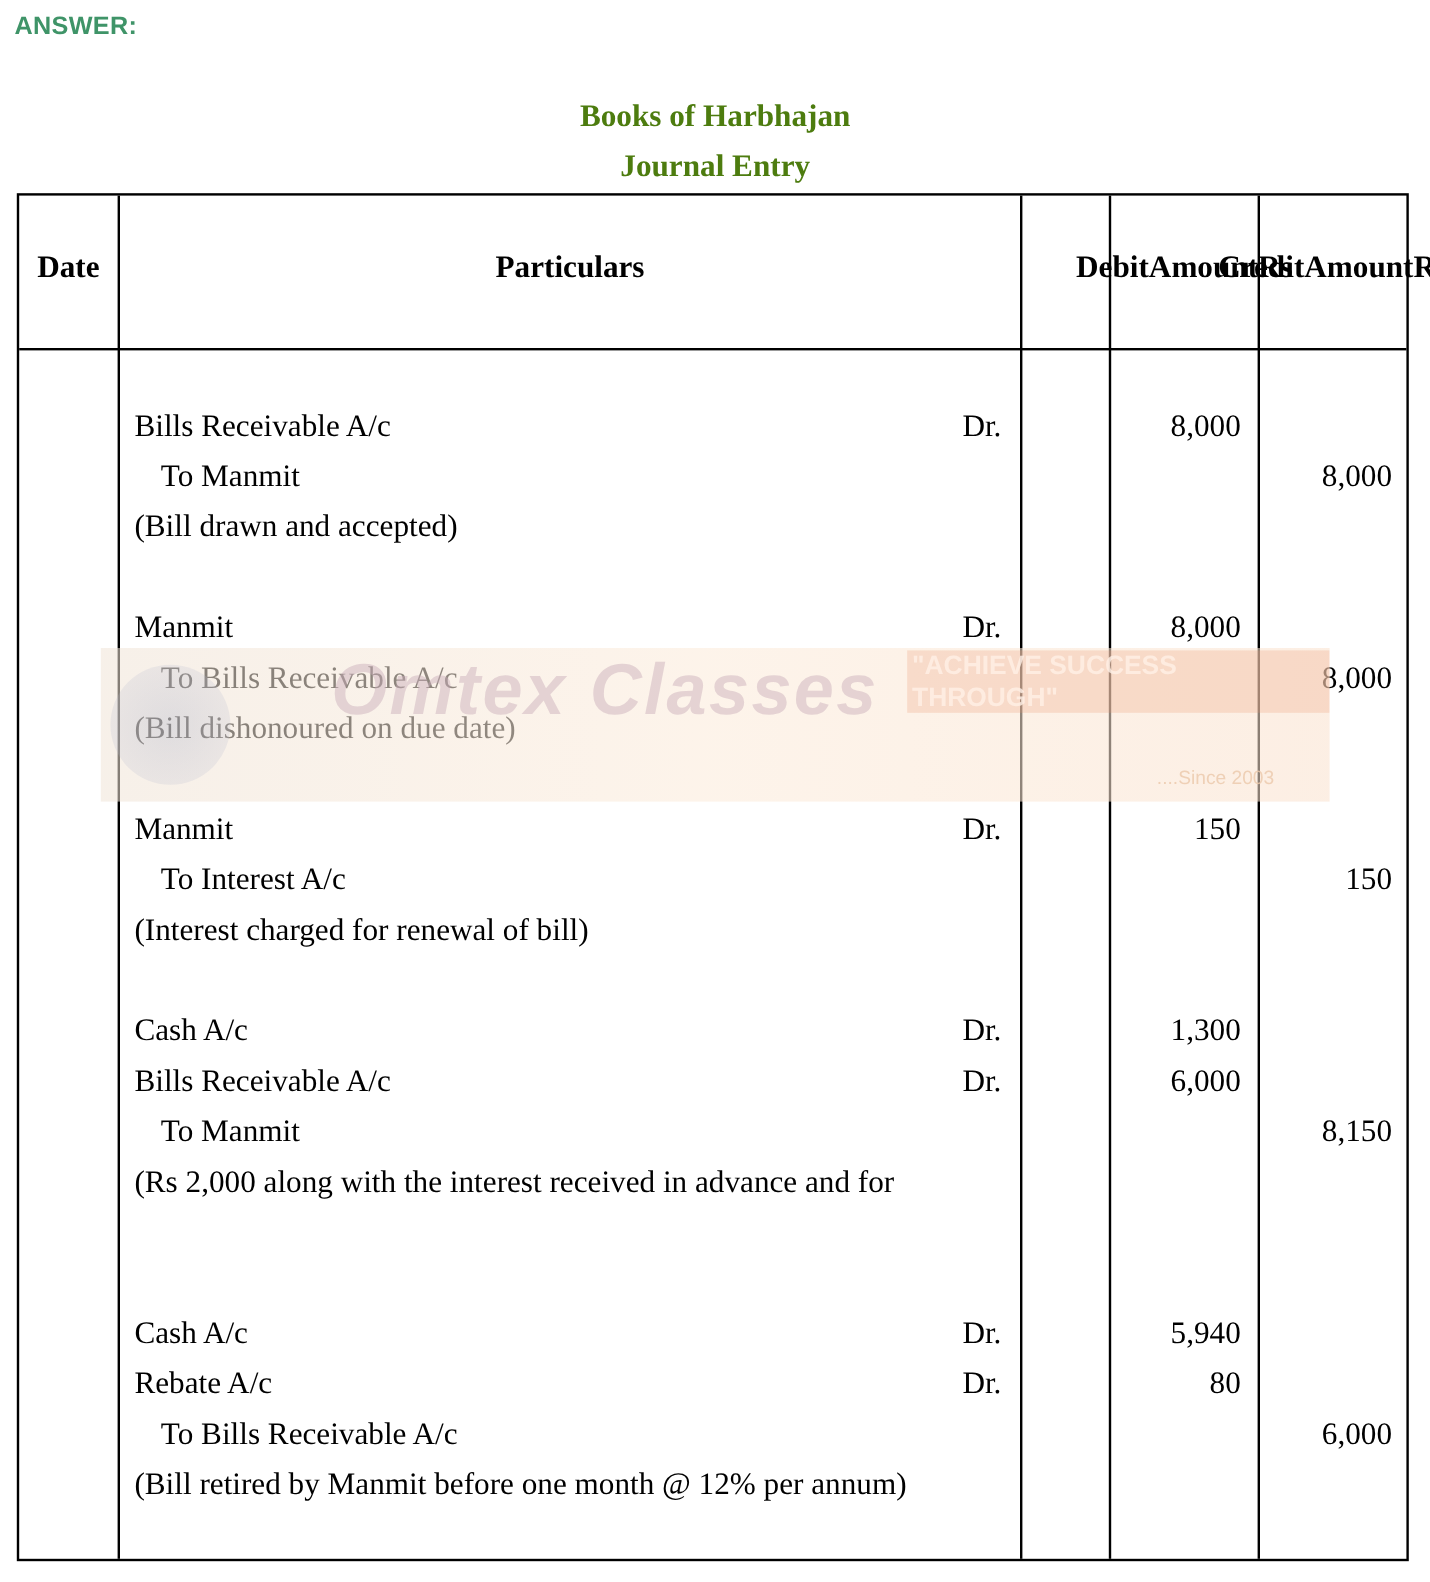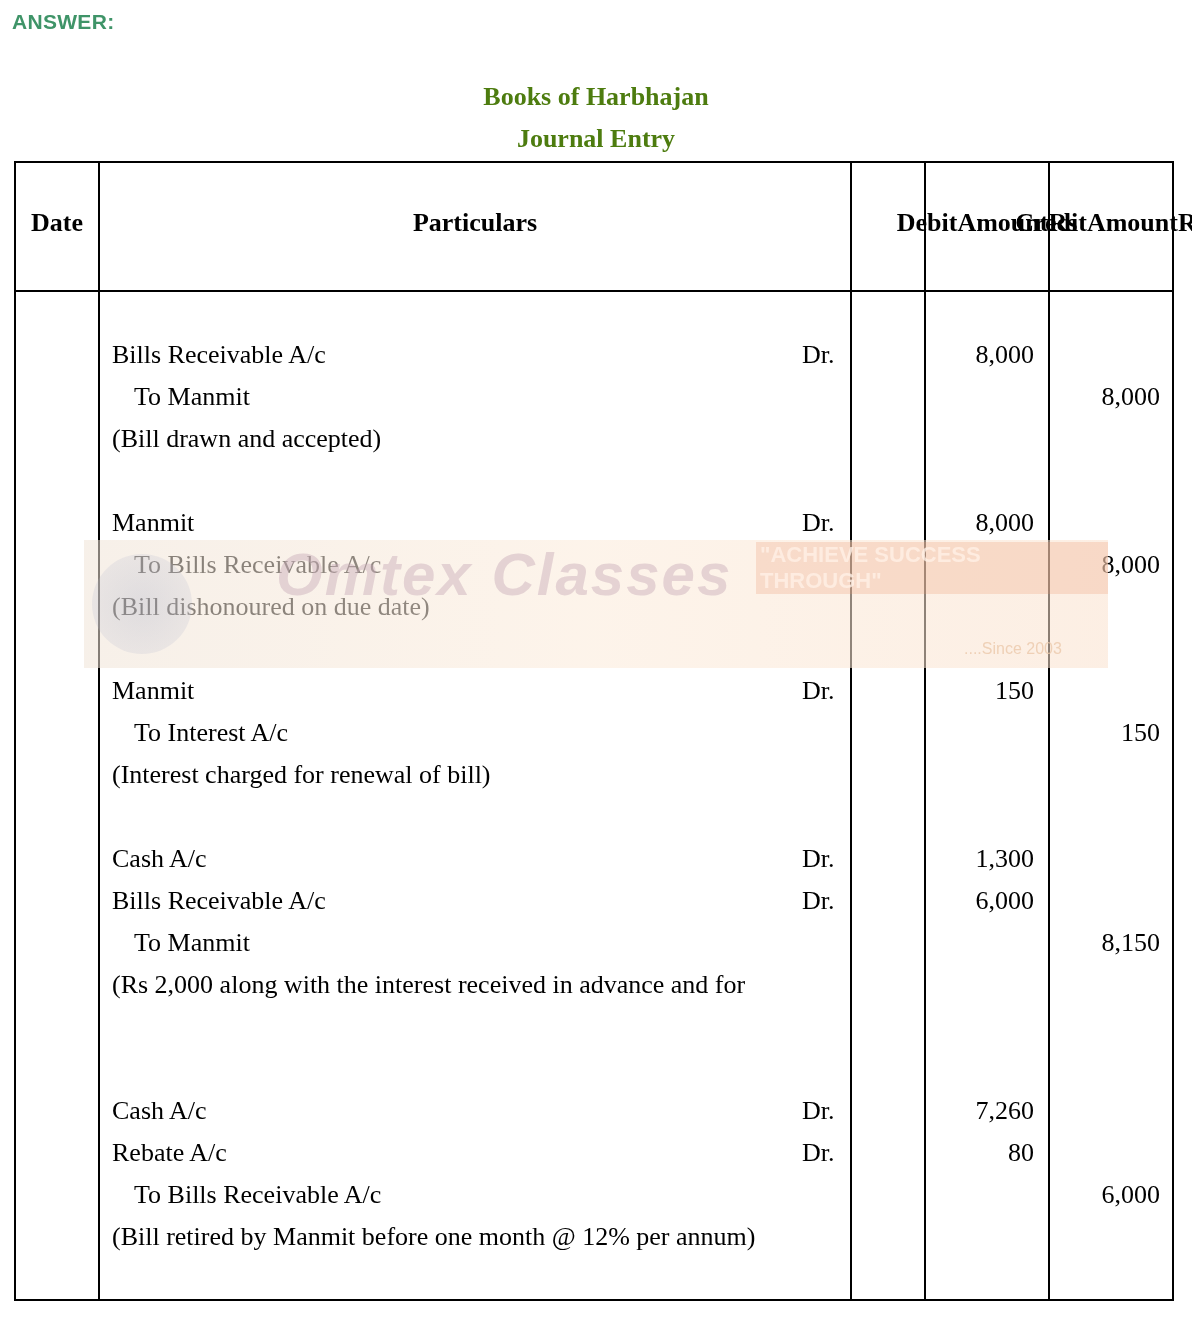--- a/index.html
+++ b/index.html
@@ -111,21 +111,21 @@
   <div class="line debit" style="top:675px">1,300</div>
   <div class="line part" style="top:717px">Bills Receivable A/c</div>
   <div class="line dr" style="top:717px">Dr.</div>
   <div class="line debit" style="top:717px">6,000</div>
   <div class="line indent" style="top:759px">To Manmit</div>
   <div class="line credit" style="top:759px">8,150</div>
   <div class="line part" style="top:801px">(Rs 2,000 along with the interest received in advance and for</div>
 
   <div class="line part" style="top:927px">Cash A/c</div>
   <div class="line dr" style="top:927px">Dr.</div>
-  <div class="line debit" style="top:927px">7,260</div>
+  <div class="line debit" style="top:927px">5,940</div>
   <div class="line part" style="top:969px">Rebate A/c</div>
   <div class="line dr" style="top:969px">Dr.</div>
   <div class="line debit" style="top:969px">80</div>
   <div class="line indent" style="top:1011px">To Bills Receivable A/c</div>
   <div class="line credit" style="top:1011px">6,000</div>
   <div class="line part" style="top:1053px">(Bill retired by Manmit before one month @ 12% per annum)</div>
 </div>
 
 <div class="watermark">
   <div class="wm-logo"></div>

